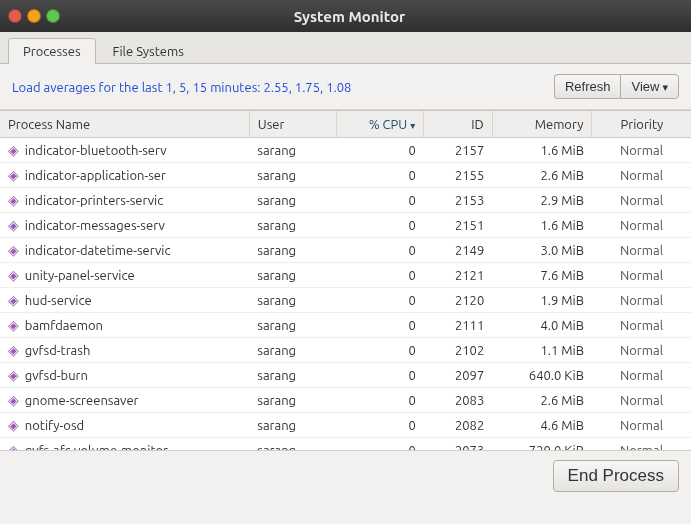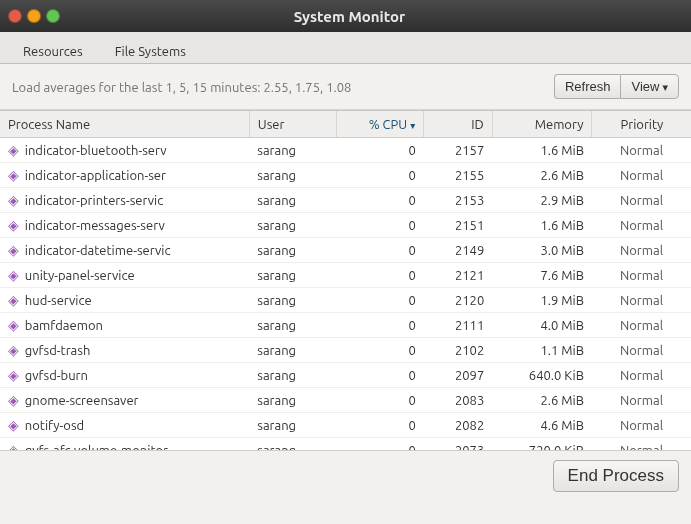--- a/index.html
+++ b/index.html
@@ -80,21 +80,21 @@
     .load-bar {
       background: #f2f1f0;
       padding: 10px 12px;
       display: flex;
       align-items: center;
       justify-content: space-between;
       border-bottom: 1px solid #d9d6d2;
     }
     .load-text {
       font-size: 13px;
-      color: #737373;
+      color: #1d4ed8;
     }
     .load-actions {
       display: flex;
       gap: 0;
     }
     .btn {
       padding: 4px 10px;
       font-size: 13px;
       border: 1px solid #b0aca8;
       background: linear-gradient(to bottom, #f7f6f5, #e6e4e2);
@@ -213,21 +213,21 @@
 <div class="titlebar">
   <div class="titlebar-buttons">
     <div class="tb-btn tb-close"></div>
     <div class="tb-btn tb-min"></div>
     <div class="tb-btn tb-max"></div>
   </div>
   <div class="titlebar-title">System Monitor</div>
 </div>
 
 <div class="tabs">
-  <div class="tab">Resources</div>
+  <div class="tab active">Processes</div>
   <div class="tab">File Systems</div>
 </div>
 
 <div class="load-bar">
   <span class="load-text">Load averages for the last 1, 5, 15 minutes: 2.55, 1.75, 1.08</span>
   <div class="load-actions">
     <button class="btn btn-refresh">Refresh</button>
     <button class="btn btn-view">View</button>
   </div>
 </div>

